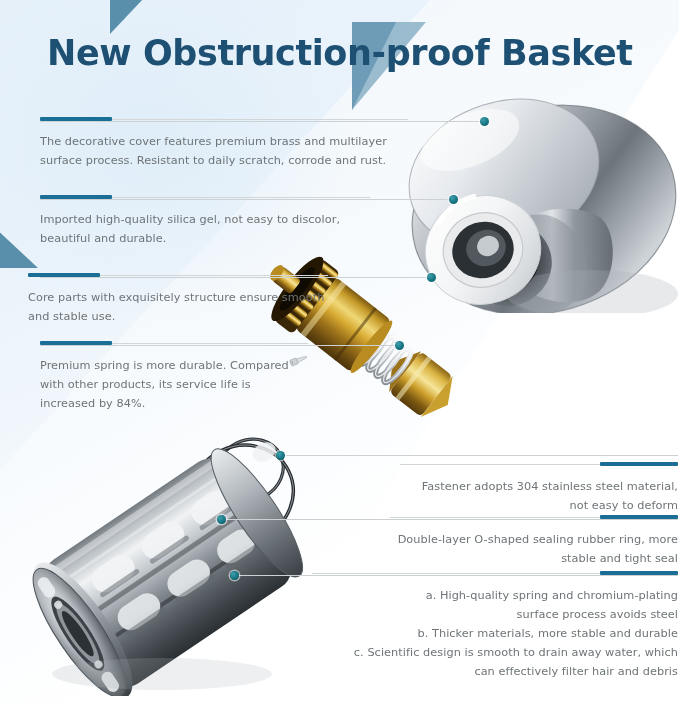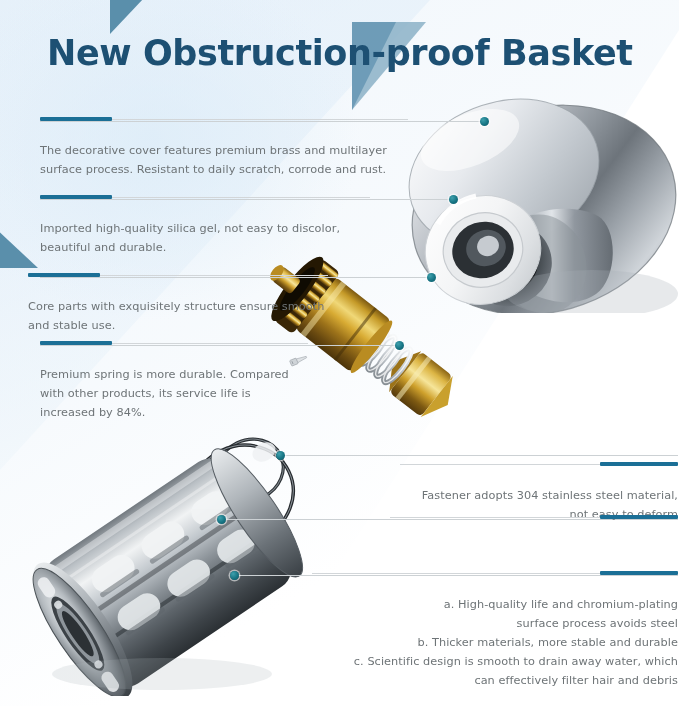--- a/index.html
+++ b/index.html
@@ -63,21 +63,21 @@
   
   .block{position:absolute;}
   .rule{position:relative;height:6px;}
   .rule .thin{
     position:absolute;top:2px;height:1px;background:#d2d6d9;
   }
   .rule .thick{
     position:absolute;top:0;height:4px;background:#1b6f96;border-radius:1px;
   }
   .btext{
-    margin-top:18px;
+    margin-top:9px;
     font-size:11.3px;line-height:19px;color:#6e7477;
     font-family:"DejaVu Sans", sans-serif;
     letter-spacing:.05px;
   }
   .block.left .rule .thick{left:0;width:72px;}
   .block.left .rule .thin{left:0;right:0;}
   .block.left .btext{text-align:left;}
   .block.right .rule .thick{right:0;width:78px;}
   .block.right .rule .thin{left:0;right:0;}
   .block.right .btext{text-align:right;}
@@ -420,29 +420,30 @@
       <div class="thick"></div>
     </div>
     <div class="btext">Fastener adopts 304 stainless steel material, not easy to deform</div>
   </div>
 
   <div class="block right" style="left:390px; top:515px; width:288px;">
     <div class="rule">
       <div class="thin"></div>
       <div class="thick"></div>
     </div>
+    <div class="btext">Double-layer O-shaped sealing rubber ring, more stable and tight seal</div>
   </div>
 
   <div class="block right" style="left:312px; top:571px; width:366px;">
     <div class="rule">
       <div class="thin"></div>
       <div class="thick"></div>
     </div>
     <div class="btext">
-      <div>a. High-quality life and chromium-plating</div>
+      <div>a. High-quality spring and chromium-plating</div>
       <div>surface process avoids steel</div>
       <div>b. Thicker materials, more stable and durable</div>
       <div>c. Scientific design is smooth to drain away water, which</div>
       <div>can effectively filter hair and debris</div>
     </div>
   </div>
 
 </div>
 
 </body></html>

